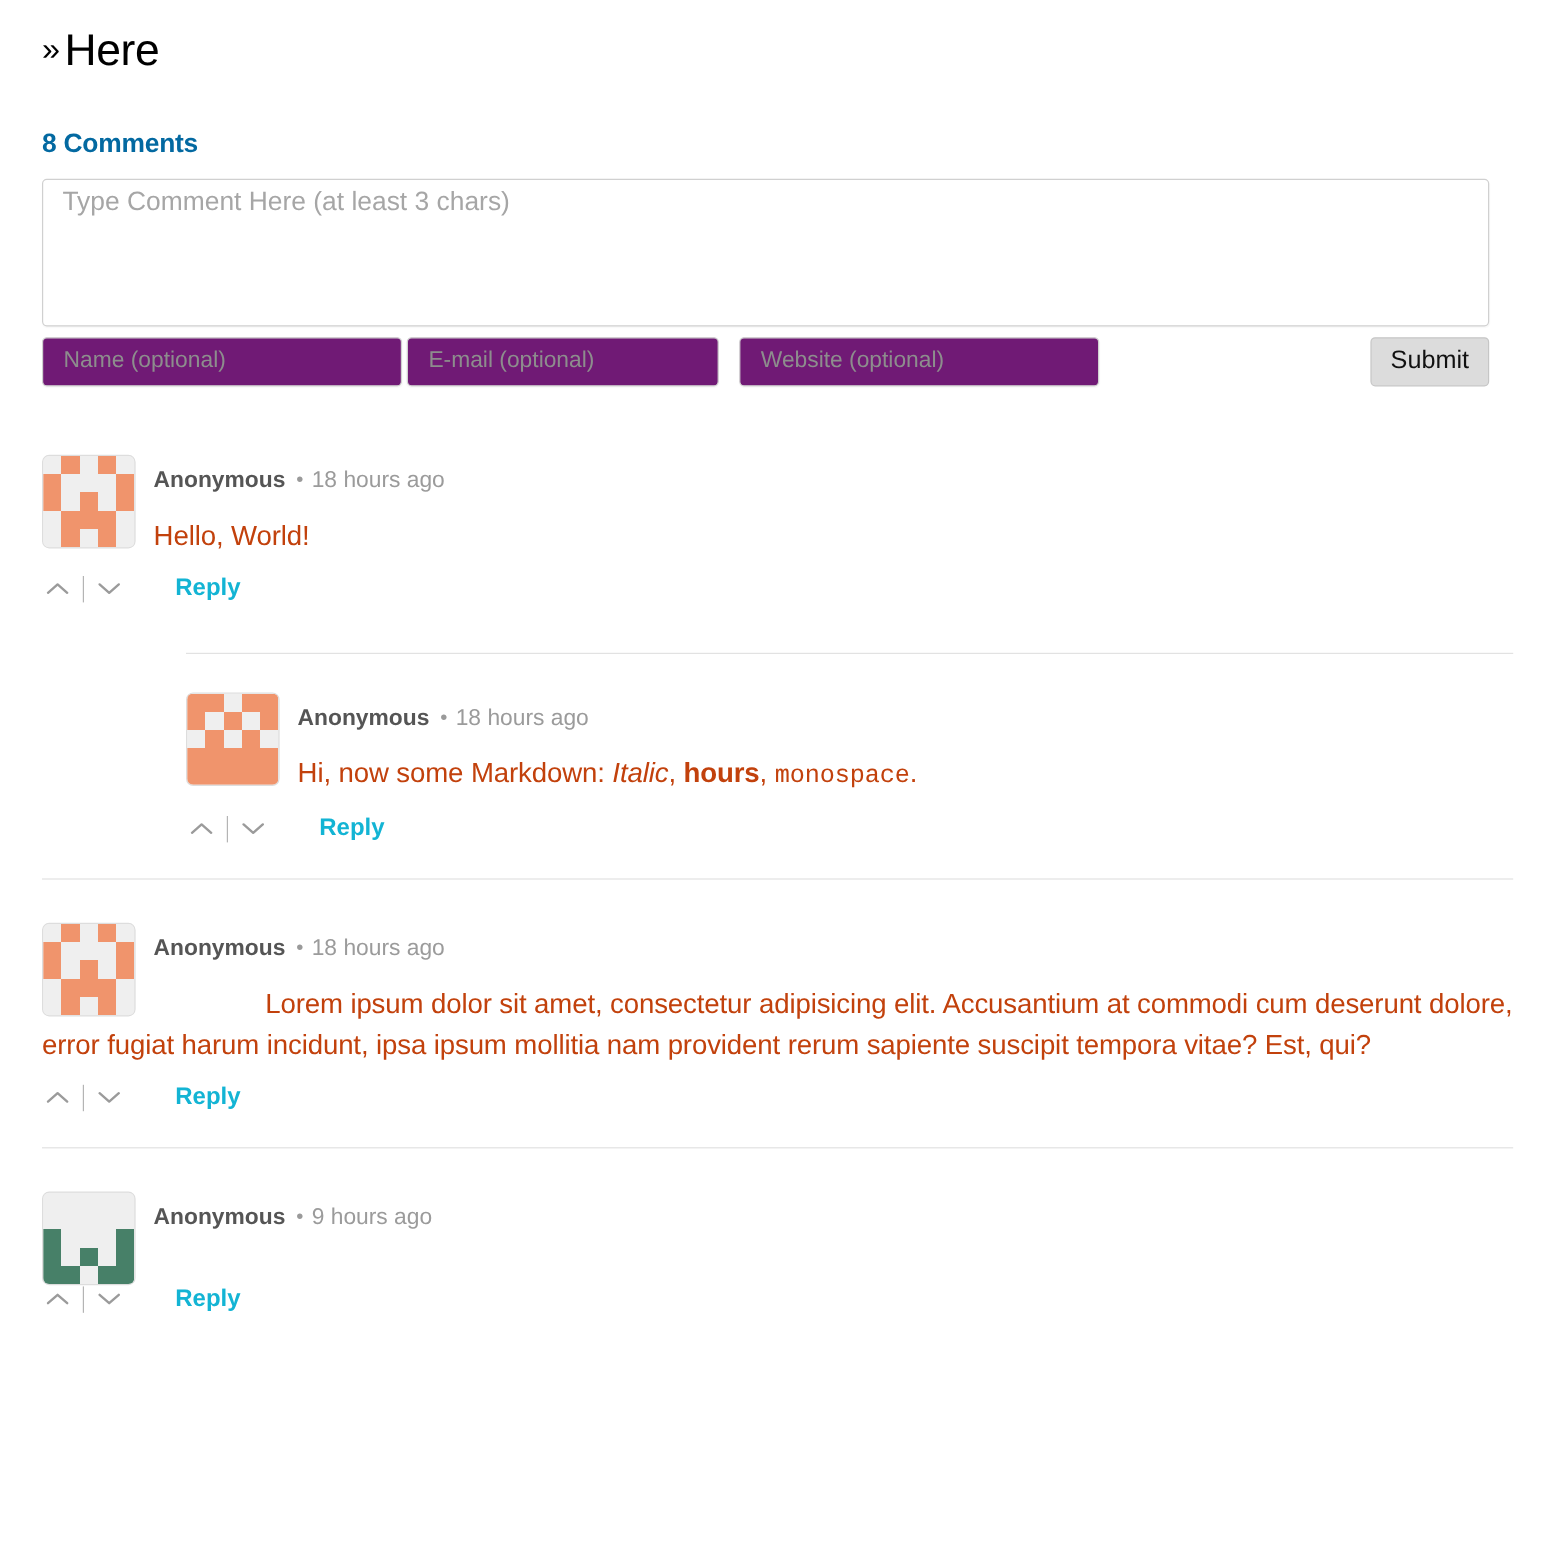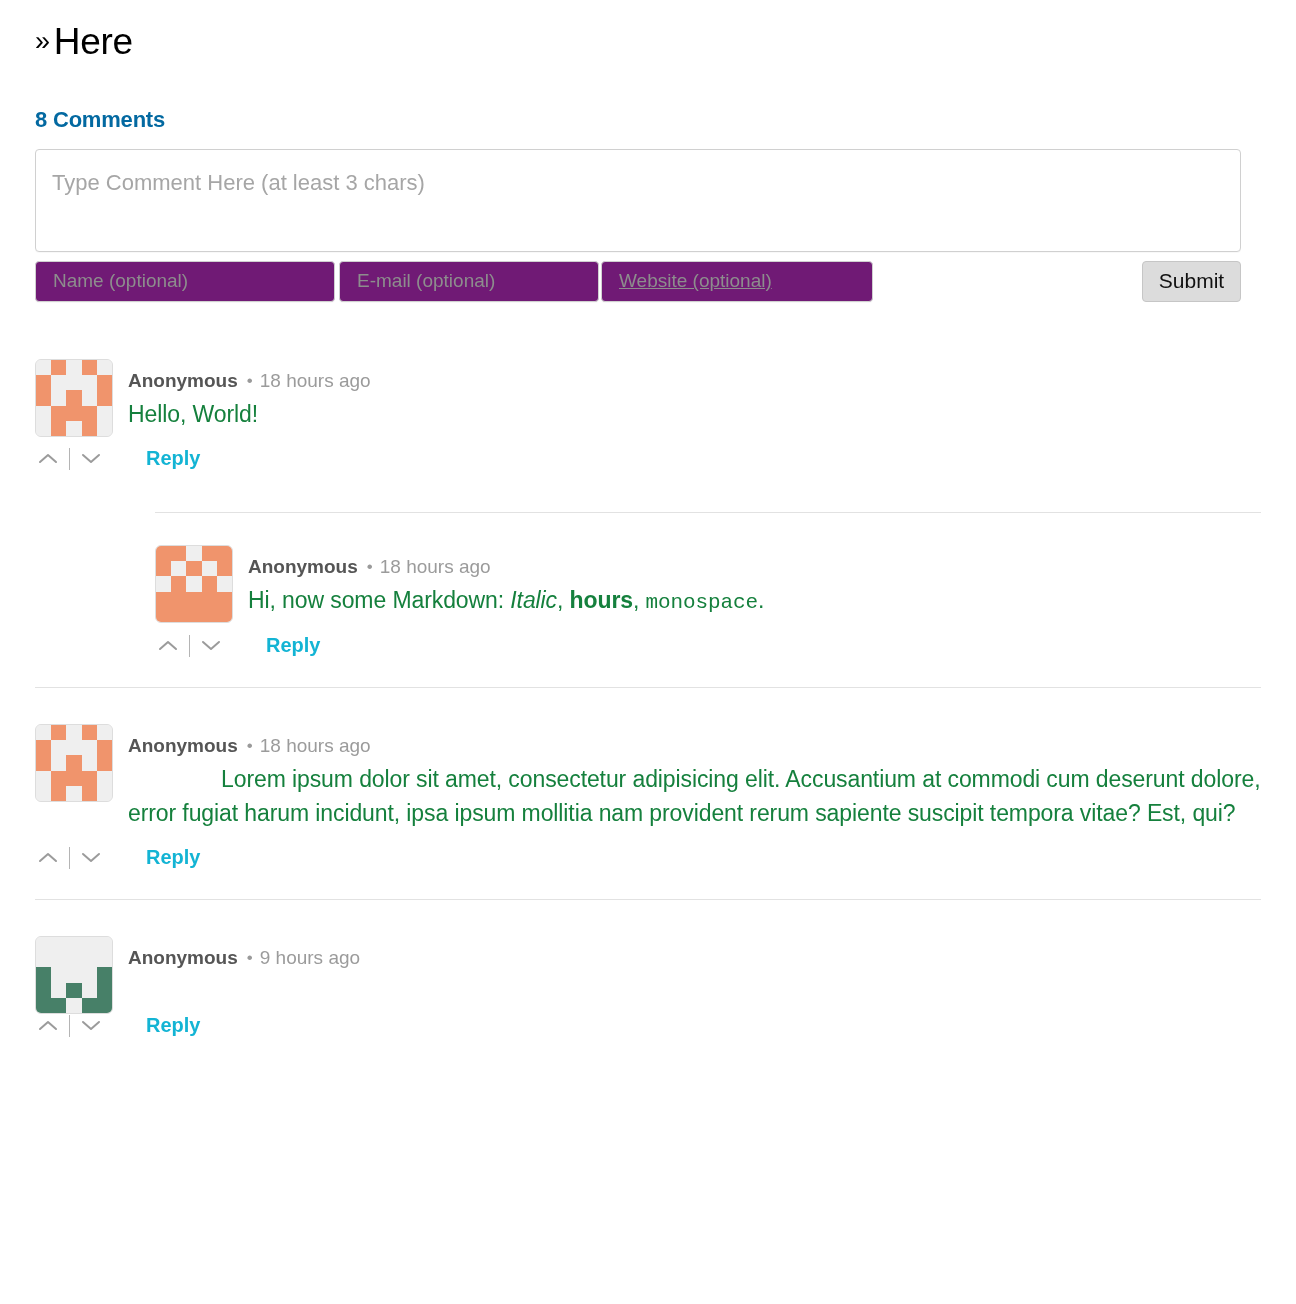--- a/index.html
+++ b/index.html
@@ -42,23 +42,23 @@
     margin: 44px 0 16px 0;
     letter-spacing: -0.2px;
   }
 
   
   .postbox { width: 1206px; }
   .textarea-wrap {
     border: 1px solid #d0d0d0;
     border-radius: 4px;
     background: #fff;
-    height: 103px;
+    height: 123px;
     box-sizing: border-box;
-    padding: 20px 16px;
+    padding: 5px 16px;
     box-shadow: 0 1px 1px rgba(0,0,0,0.03);
   }
   .textarea-wrap .ph {
     font-size: 22px;
     color: #a6a6a6;
     line-height: 1.2;
   }
   .meta-row {
     display: flex;
     align-items: flex-start;
@@ -73,21 +73,21 @@
     box-sizing: border-box;
     padding: 0 0 0 17px;
     display: flex;
     align-items: center;
     font-size: 19px;
     color: #8d8d8d;
     box-shadow: 0 1px 1px rgba(0,0,0,0.03);
   }
   .mi-name    { width: 300px; }
   .mi-email   { width: 260px; margin-left: 4px; }
-  .mi-website { width: 272px; margin-left: 2px; text-decoration: underline; }
+  .mi-website { width: 300px; margin-left: 17px; }
   .submit-btn {
     margin-left: auto;
     height: 41px;
     min-width: 99px;
     box-sizing: border-box;
     border: 1px solid #c6c6c6;
     border-radius: 4px;
     background: #dcdcdc;
     color: #111;
     font-size: 21px;
@@ -142,22 +142,22 @@
     color: #9a9a9a;
     margin: 0 7px 0 9px;
     font-size: 17px;
     vertical-align: 1px;
   }
   .c-time { color: #9b9b9b; }
 
   .c-text {
     font-size: 23px;
     line-height: 1.45;
-    color: #15803d;
-    margin: 8px 0 0 93px;
+    color: #c2410c;
+    margin: 20px 0 0 93px;
     letter-spacing: -0.1px;
   }
   .c-text.overflowy {
     margin-left: 0;
     text-indent: 93px;
   }
   .c-text em { font-style: italic; }
   .c-text strong { font-weight: bold; }
   .c-text code {
     font-family: "Liberation Mono", "DejaVu Sans Mono", monospace;

